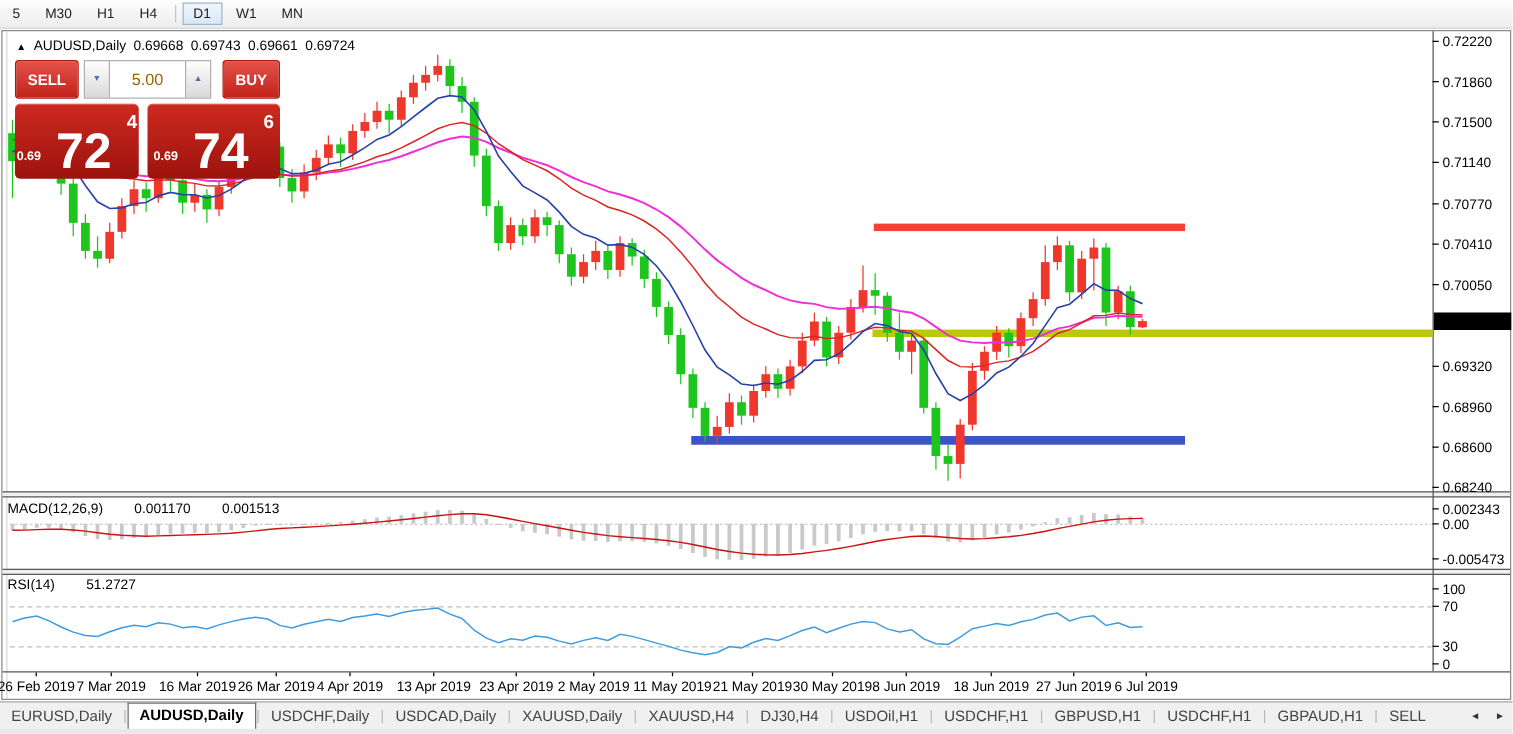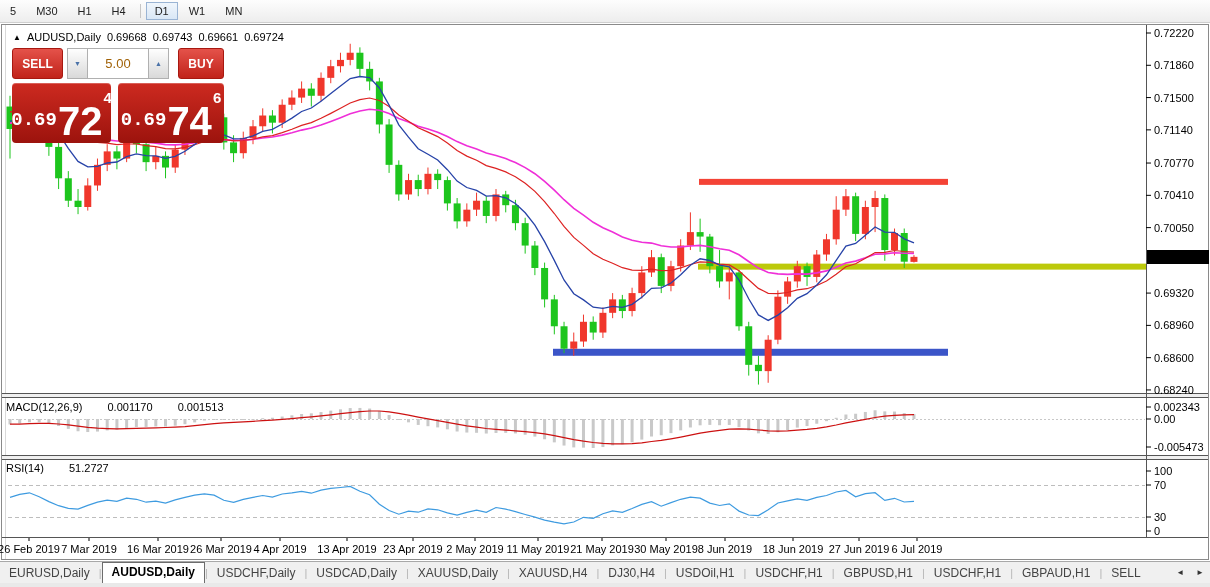--- a/index.html
+++ b/index.html
@@ -31,22 +31,22 @@
             color:#4a72a8;background:linear-gradient(#fefefe,#d9d9d9);border:1px solid #b0b0b0;cursor:pointer;}
   .spin-down{margin-left:4px;}
   .vol{width:60px;background:#fff;border-top:1px solid #b0b0b0;border-bottom:1px solid #b0b0b0;
        font-size:13px;color:#a16207;display:flex;align-items:center;justify-content:center;}
   .price-row{display:flex;margin-top:4px;}
   .pbox{height:55px;border-radius:4px;background:linear-gradient(#cd2a20,#9c130d);
         box-shadow:inset 0 1px 0 rgba(255,255,255,.25);color:#fff;display:flex;
         align-items:flex-end;justify-content:center;padding-bottom:5px;cursor:pointer;}
   .pbox-sell{width:99px;margin-right:7px;}
   .pbox-buy{width:106px;}
-  .p-prefix{font-size:19px;font-weight:bold;margin-bottom:7px;font-family:Liberation Mono, monospace;}
-  .p-big{font-size:40px;font-weight:bold;line-height:.85;margin:0 1px;}
+  .p-prefix{font-size:10px;font-weight:bold;margin-bottom:7px;}
+  .p-big{font-size:40px;font-weight:bold;line-height:.85;margin:0 12px;}
   .p-sup{font-size:15px;font-weight:bold;align-self:flex-start;margin-top:6px;}
   
   .pane-label{position:absolute;font-size:11px;color:#000;z-index:6;white-space:nowrap;}
   #macd-label{top:401px;left:6px;}
   #rsi-label{top:462px;left:6px;}
   .pane-label span{margin-right:22px;}
   
   .tabbar{position:absolute;top:561px;left:0;width:1210px;height:21px;background:#f0f0f0;
           border-top:1px solid #a8a8a8;display:flex;align-items:flex-end;z-index:6;font-size:12px;color:#444;}
   .tab{padding:2px 9px 3px 9px;white-space:nowrap;cursor:pointer;}

